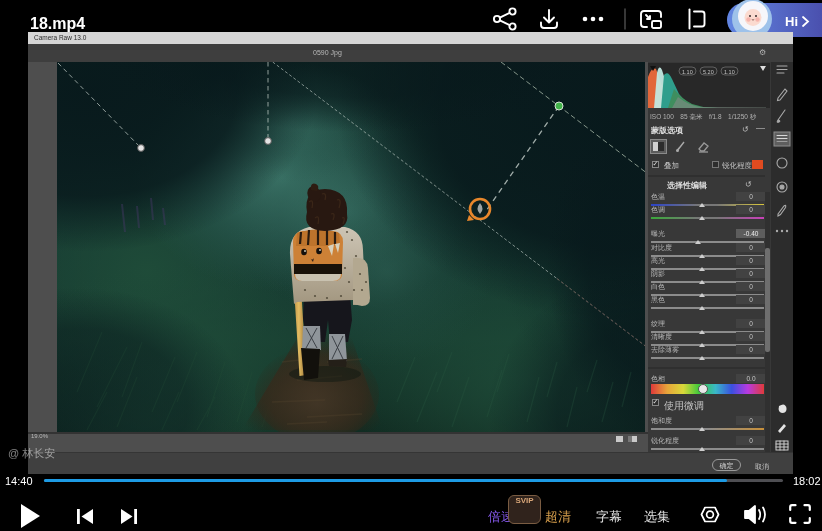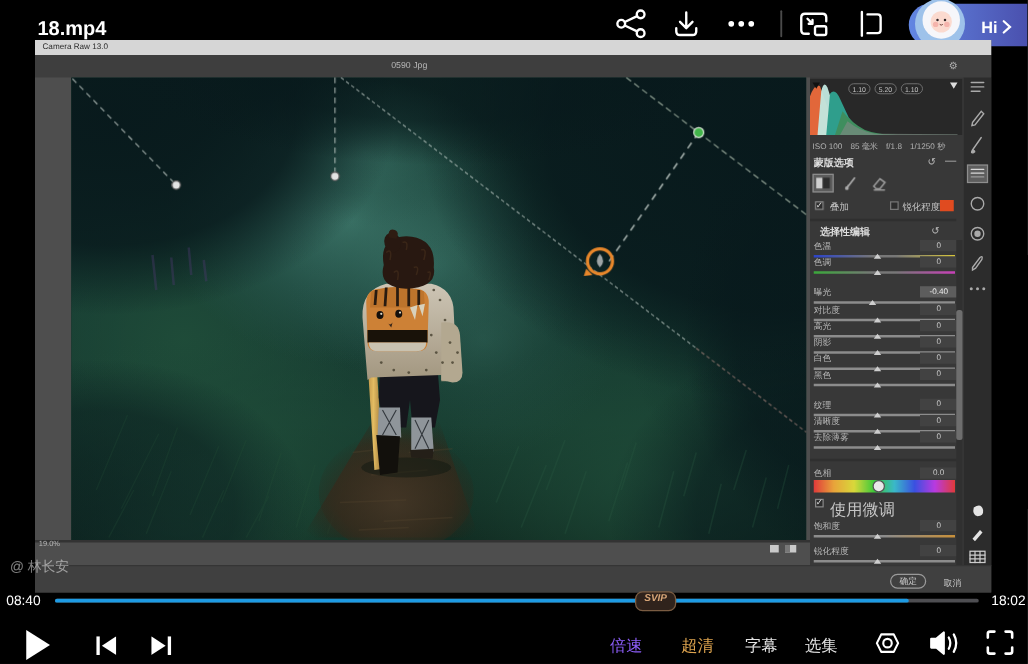--- a/index.html
+++ b/index.html
@@ -309,21 +309,21 @@
         <path d="M2,9 L7,3 L11,6 L7,11 L4,11 Z"></path>
         <path d="M2,12 L11,12"></path>
       </svg>
     <div class="abs" style="left:4px;top:99px;width:7px;height:7px;background:#2d2d2d;border:1px solid #888;"></div>
     <div class="abs" style="left:4.5px;top:98px;color:#ddd;font-size:7px;">✓</div>
     <div class="abs" style="left:16px;top:99px;color:#c5c5c5;font-size:7.5px;">叠加</div>
     <div class="abs" style="left:64px;top:99px;width:7px;height:7px;background:#2d2d2d;border:1px solid #777;"></div>
     <div class="abs" style="left:74px;top:99px;color:#c5c5c5;font-size:7.5px;">锐化程度</div>
     <div class="abs" style="left:104px;top:98px;width:11px;height:9px;background:#e04b20;"></div>
     <div class="abs" style="left:0px;top:113px;width:117px;height:2px;background:#2f2f2f;"></div>
-    <div class="abs" style="left:8px;top:118px;color:#dedede;font-size:8px;font-weight:bold;">选择性编辑</div>
+    <div class="abs" style="left:19px;top:118px;color:#dedede;font-size:8px;font-weight:bold;">选择性编辑</div>
     <div class="abs" style="left:97px;top:118px;color:#bbb;font-size:8px;">↺</div>
 
     <div class="lbl" style="top:130px;">色温</div>
       <div class="vbox" style="top:130px;">0</div>
     <div class="trk" style="top:142px;background:linear-gradient(90deg,#2b43c8,#777 42%,#777 58%,#d8c63c);">
         <div class="th"></div>
       </div>
     <div class="lbl" style="top:143px;">色调</div>
       <div class="vbox" style="top:143px;">0</div>
     <div class="trk" style="top:155px;background:linear-gradient(90deg,#3aa83a,#777 42%,#777 58%,#c840b8);">
@@ -374,21 +374,21 @@
     <div class="trk" style="top:295px;">
         <div class="th"></div>
       </div>
     <div class="abs" style="left:0px;top:305px;width:117px;height:2px;background:#2f2f2f;"></div>
     <div class="lbl" style="top:312px;">色相</div>
       <div class="vbox" style="top:312px;">0.0</div>
     <div class="abs" style="left:3px;top:322px;width:113px;height:10px;background:linear-gradient(90deg,#e03a3a,#e8a43a,#d8d83a,#3ac83a,#3ab8c8,#3a50e0,#b83ae0,#e03a3a);"></div>
     <div class="abs" style="left:50px;top:322px;width:10px;height:10px;border-radius:50%;background:#e8e8e8;border:1px solid #555;"></div>
     <div class="abs" style="left:4px;top:337px;width:7px;height:7px;background:#2d2d2d;border:1px solid #888;"></div>
     <div class="abs" style="left:4.5px;top:336px;color:#ddd;font-size:7px;">✓</div>
-    <div class="abs" style="left:16px;top:337px;color:#c5c5c5;font-size:13px;">使用微调</div>
+    <div class="abs" style="left:16px;top:337px;color:#c5c5c5;font-size:10px;">使用微调</div>
     <div class="lbl" style="top:354px;">饱和度</div>
       <div class="vbox" style="top:354px;">0</div>
     <div class="trk" style="top:366px;background:linear-gradient(90deg,#8c8c8c,#8c8c8c 50%,#c8903a);">
         <div class="th"></div>
       </div>
     <div class="lbl" style="top:374px;">锐化程度</div>
       <div class="vbox" style="top:374px;">0</div>
     <div class="trk" style="top:386px;">
         <div class="th"></div>
       </div>
@@ -421,39 +421,39 @@
       <g stroke="#cccccc" stroke-width="1">
           <rect x="5" y="379" width="12" height="9"></rect>
           <path d="M5,382 L17,382 M5,385 L17,385 M9,379 L9,388 M13,379 L13,388"></path>
         </g>
     </svg>
   </div>
 </div>
 
 <div class="abs" style="left:8px;top:446px;color:rgba(255,255,255,0.5);font-size:11px;">@ 林长安</div>
 
-<div class="abs" style="left:5px;top:475px;color:#fff;font-size:11px;">08:40</div>
+<div class="abs" style="left:5px;top:475px;color:#fff;font-size:11px;">14:40</div>
 <div class="abs" style="left:793px;top:475px;color:#fff;font-size:11px;">18:02</div>
 <div class="abs" style="left:44px;top:479px;width:739px;height:3px;background:#4e4e52;border-radius:2px;"></div>
 <div class="abs" style="left:44px;top:479px;width:683px;height:3px;background:#1d9be4;border-radius:2px;"></div>
 
 <svg class="abs" style="left:18px;top:503px" width="24" height="26">
     <path d="M3,1 L22,13 L3,25 Z" fill="#fff"></path>
   </svg>
 <svg class="abs" style="left:77px;top:509px" width="16" height="15" fill="#fff">
     <rect x="0" y="0" width="2.8" height="15"></rect>
     <path d="M16,0 L16,15 L4.5,7.5 Z"></path>
   </svg>
 <svg class="abs" style="left:121px;top:509px" width="16" height="15" fill="#fff">
     <rect x="13.2" y="0" width="2.8" height="15"></rect>
     <path d="M0,0 L0,15 L11.5,7.5 Z"></path>
   </svg>
 
 <div class="abs" style="left:488px;top:508px;color:#8b5cf6;font-size:13px;">倍速</div>
-<div class="abs" style="left:508px;top:473px;width:33px;height:16px;background:#30231c;border:1px solid #7a5c42;border-radius:6px;color:#d8a678;font-size:8px;font-weight:bold;text-align:center;line-height:10px;font-style:italic;">SVIP</div>
+<div class="abs" style="left:508px;top:495px;width:33px;height:29px;background:#30231c;border:1px solid #7a5c42;border-radius:6px;color:#d8a678;font-size:8px;font-weight:bold;text-align:center;line-height:10px;">SVIP</div>
 <div class="abs" style="left:545px;top:508px;color:#dda34e;font-size:13px;">超清</div>
 <div class="abs" style="left:596px;top:508px;color:#e4e4e4;font-size:13px;">字幕</div>
 <div class="abs" style="left:644px;top:508px;color:#e4e4e4;font-size:13px;">选集</div>
 
 <svg class="abs" style="left:700px;top:505px" width="20" height="19" fill="none" stroke="#fff" stroke-width="1.7">
   <path d="M5,2.5 L15,2.5 L18.5,9.5 L15,16.5 L5,16.5 L1.5,9.5 Z" stroke-linejoin="round"></path>
   <circle cx="10" cy="9.5" r="3.4"></circle>
 </svg>
 <svg class="abs" style="left:744px;top:504px" width="26" height="21" fill="none" stroke="#fff" stroke-width="1.8" stroke-linejoin="round">
   <path d="M1,7 L5,7 L11,2 L11,19 L5,14 L1,14 Z" fill="#fff"></path>

